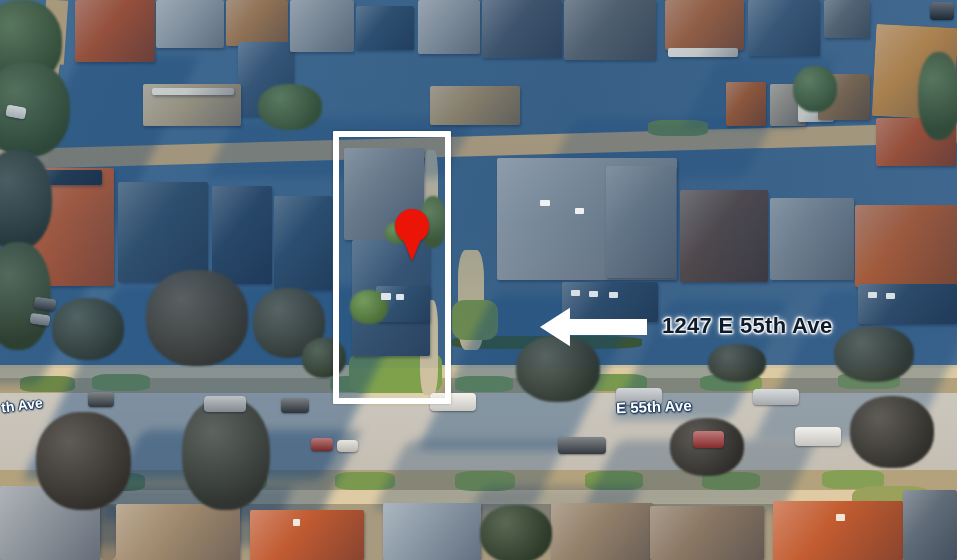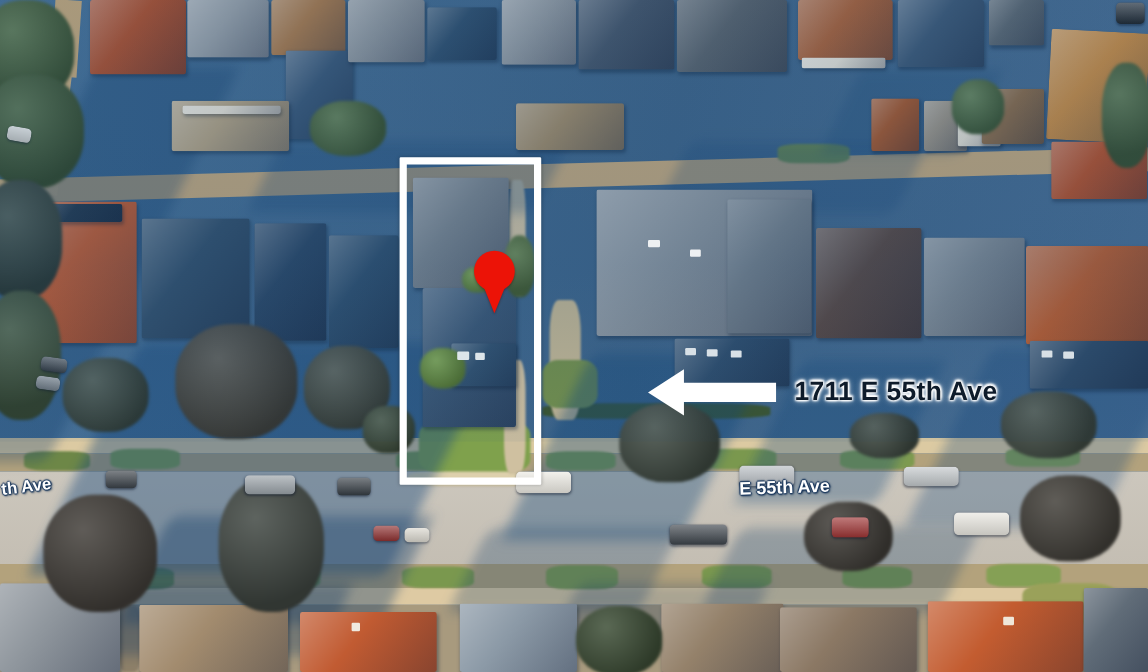--- a/index.html
+++ b/index.html
@@ -64,21 +64,21 @@
   <div class="band front-s"></div>
 
   <div class="wash"></div>
 
   <div class="hl-box"></div>
   <div class="pin">
     <div class="pin-head"></div>
     <div class="pin-tail"></div>
   </div>
   <div class="arrow"></div>
-  <div class="addr">1711 E 55th Ave</div>
+  <div class="addr">1247 E 55th Ave</div>
   <div class="stlbl st-c">E 55th Ave</div>
   <div class="stlbl st-l">th Ave</div>
 <div class="sh" style="left: 0px; top: 55px; width: 120px; height: 330px; background-color: rgba(20, 62, 110, 0.32);"></div>
     <div class="sh" style="left: 70px; top: 285px; width: 300px; height: 195px; background-color: rgba(19, 70, 122, 0.42);"></div>
     <div class="sh" style="left: 455px; top: 295px; width: 150px; height: 155px; background-color: rgba(19, 70, 122, 0.38);"></div>
     <div class="sh" style="left: 640px; top: 300px; width: 120px; height: 120px; background-color: rgba(19, 70, 122, 0.32);"></div>
     <div class="sh" style="left: 790px; top: 290px; width: 160px; height: 150px; background-color: rgba(19, 70, 122, 0.3);"></div>
     <div class="sh" style="left: 120px; top: 430px; width: 220px; height: 90px; background-color: rgba(18, 60, 105, 0.38);"></div>
     <div class="sh" style="left: 390px; top: 440px; width: 160px; height: 70px; background-color: rgba(18, 60, 105, 0.28);"></div>
     <div class="sh" style="left: 600px; top: 440px; width: 200px; height: 70px; background-color: rgba(18, 60, 105, 0.28);"></div>

